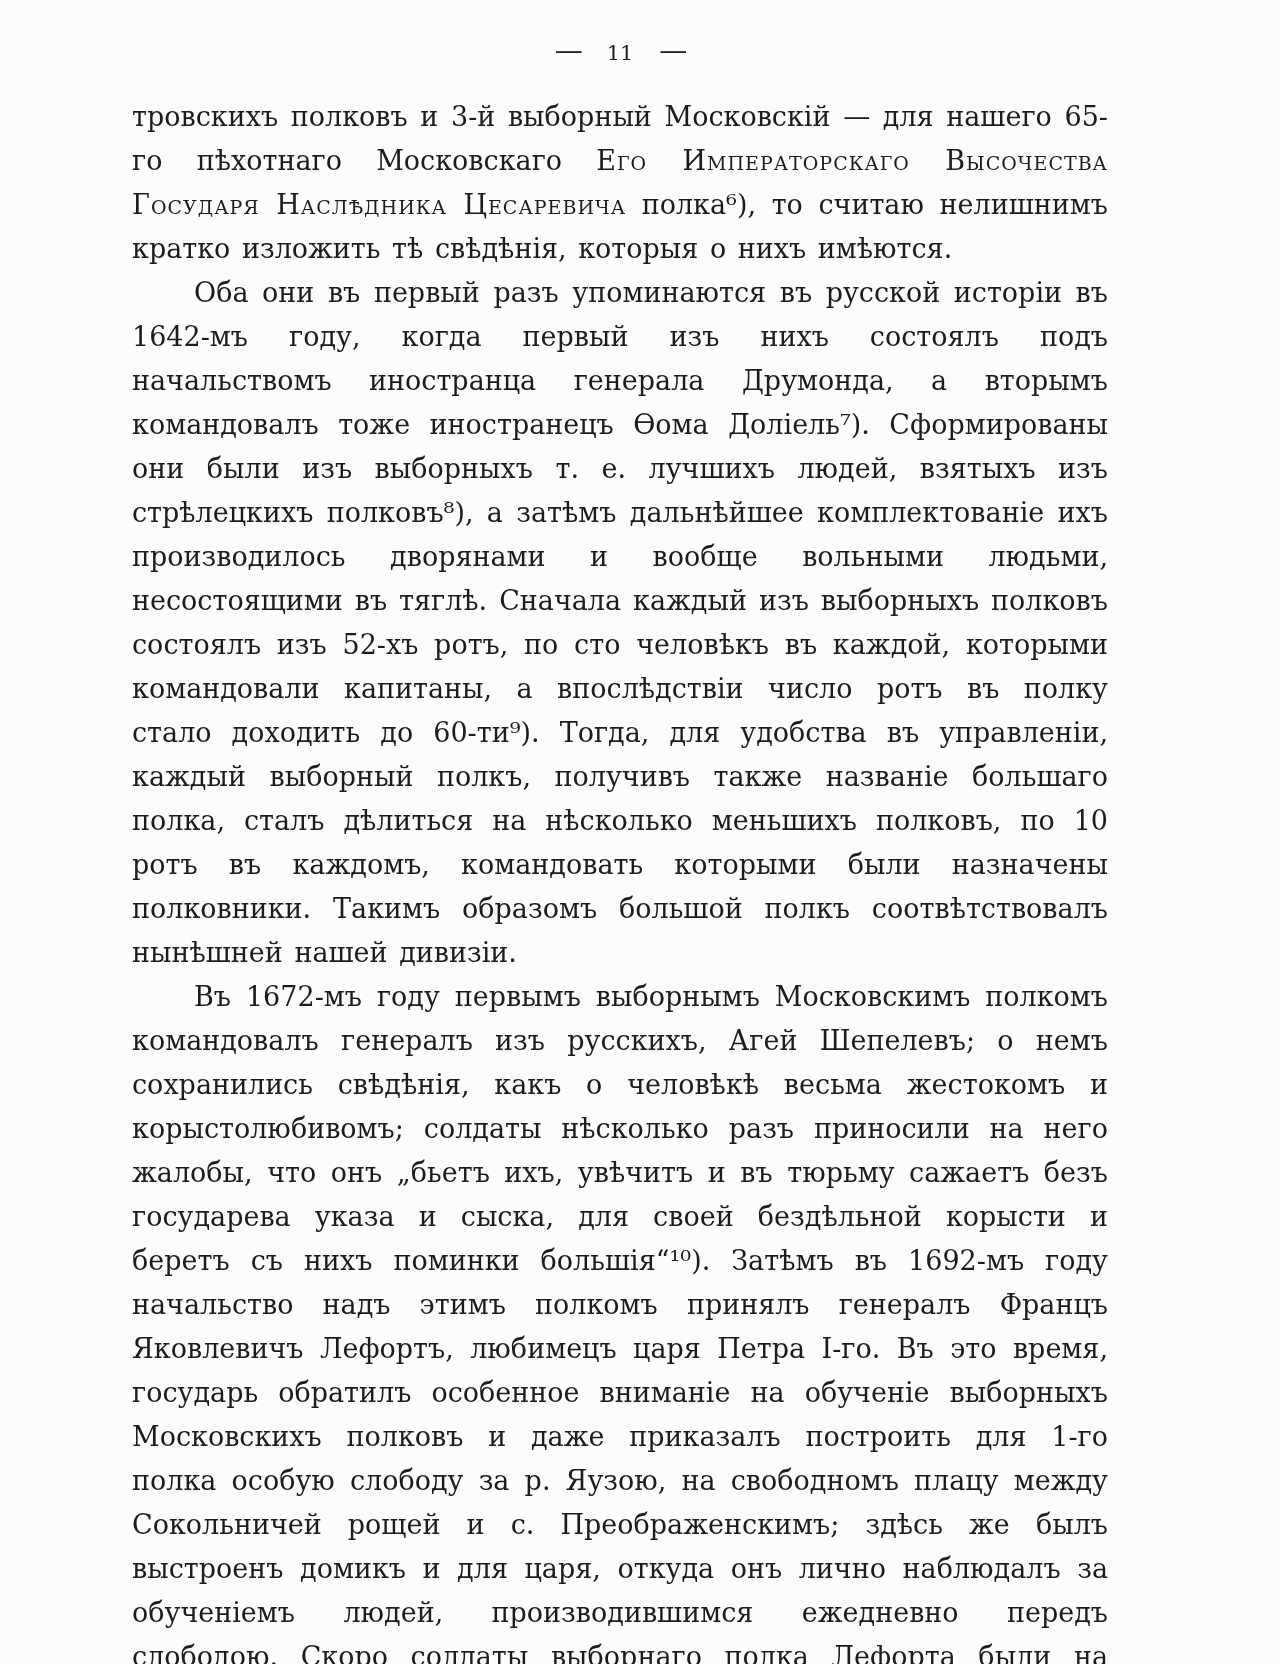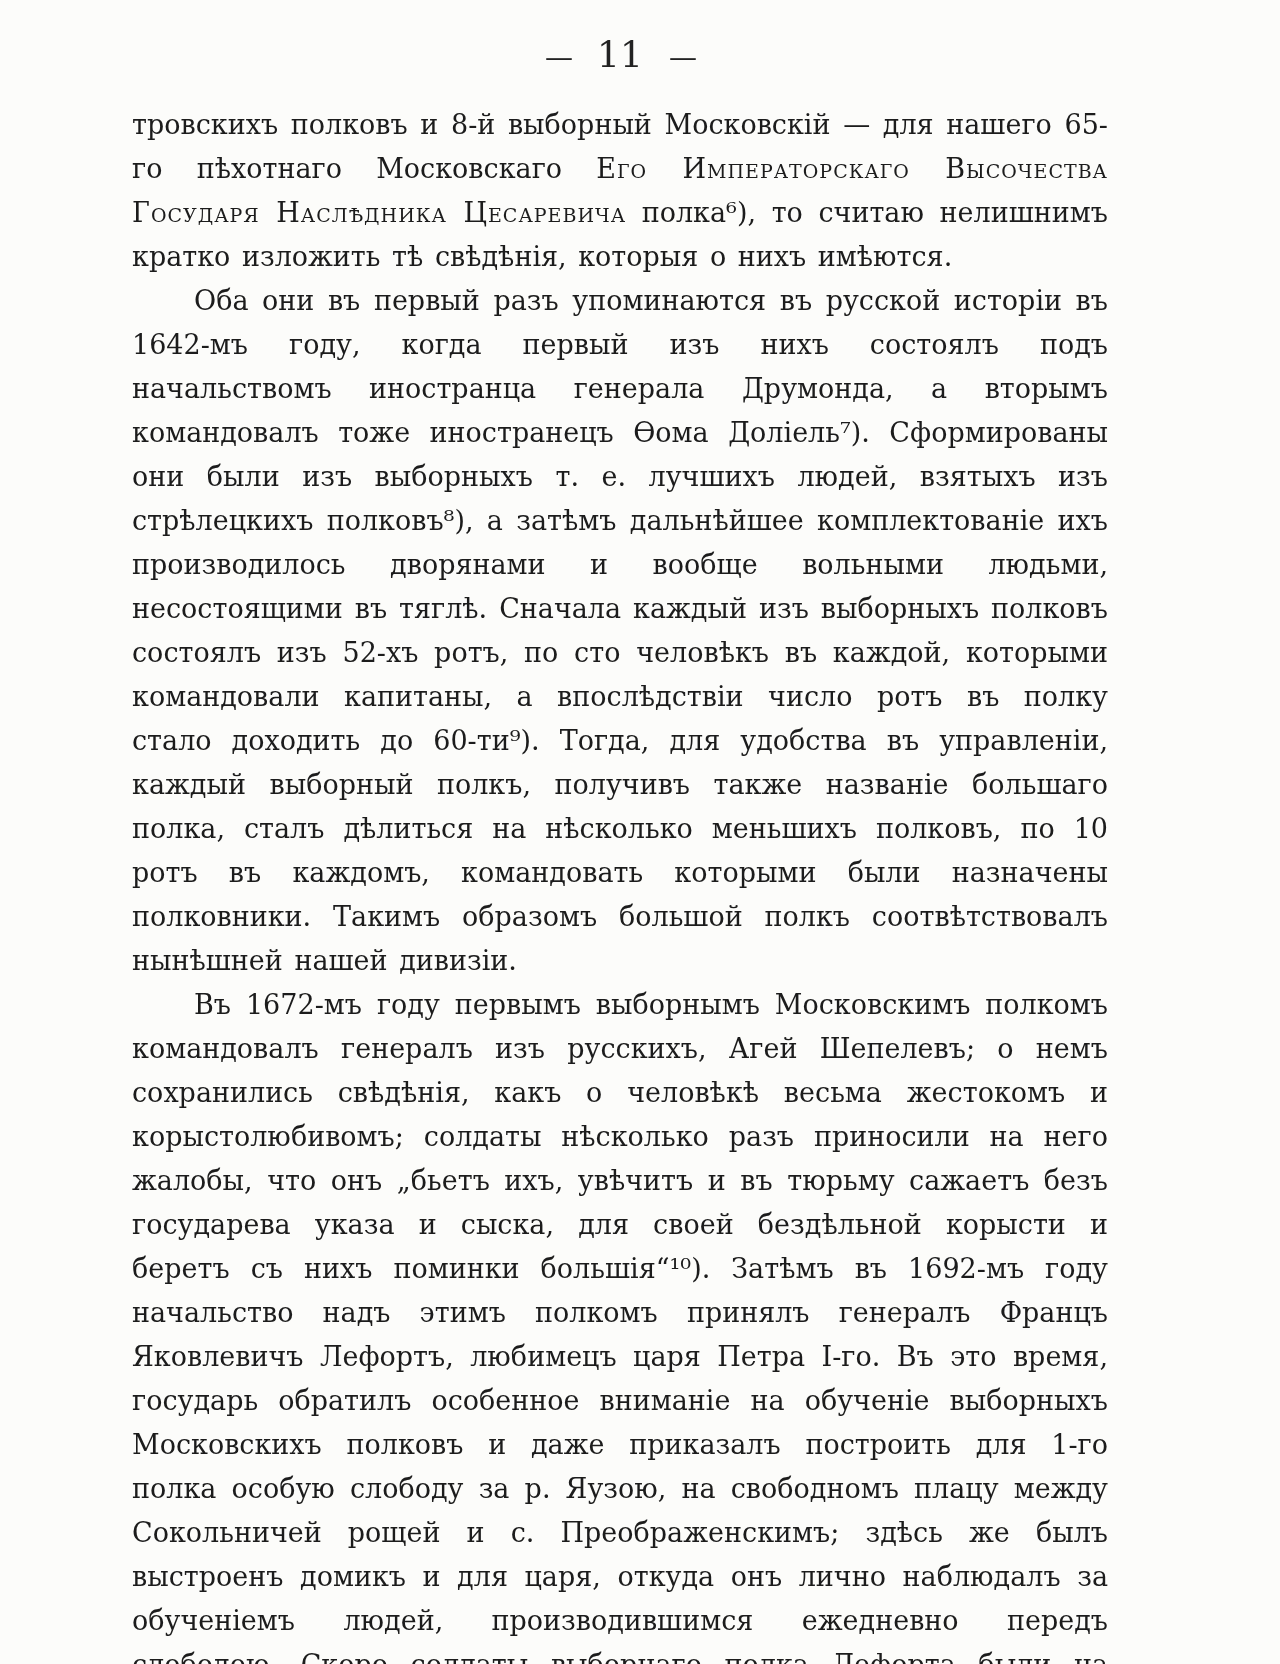--- a/index.html
+++ b/index.html
@@ -25,21 +25,21 @@
     align-items: baseline;
     gap: 26px;
     font-size: 28px;
     margin-bottom: 28px;
     color: #222;
   }
   .page-header .dash {
     letter-spacing: -2px;
   }
   .page-header .page-number {
-    font-size: 36px;
+    font-size: 21px;
   }
   .text-block {
     font-size: 27px;
     line-height: 44px;
     text-align: justify;
     word-spacing: 3px;
   }
   .para {
     margin: 0;
     text-indent: 62px;
@@ -59,21 +59,21 @@
 <div class="page">
 
   <div class="page-header">
     <span class="dash">—</span>
     <span class="page-number">11</span>
     <span class="dash">—</span>
   </div>
 
   <div class="text-block">
 
-    <p class="para no-indent"><span>тровскихъ полковъ и 8-й выборный Московскій — для нашего 65-го пѣхотнаго Московскаго </span><span class="smallcaps">Его Императорскаго Высочества Государя Наслѣдника Цесаревича</span><span> полка⁶), то считаю нелишнимъ кратко изложить тѣ свѣдѣнія, которыя о нихъ имѣются.</span></p>
+    <p class="para no-indent"><span>тровскихъ полковъ и 3-й выборный Московскій — для нашего 65-го пѣхотнаго Московскаго </span><span class="smallcaps">Его Императорскаго Высочества Государя Наслѣдника Цесаревича</span><span> полка⁶), то считаю нелишнимъ кратко изложить тѣ свѣдѣнія, которыя о нихъ имѣются.</span></p>
 
     <p class="para">Оба они въ первый разъ упоминаются въ русской исторіи въ 1642-мъ году, когда первый изъ нихъ состоялъ подъ начальствомъ иностранца генерала Друмонда, а вторымъ командовалъ тоже иностранецъ Ѳома Доліель⁷). Сформированы они были изъ выборныхъ т. е. лучшихъ людей, взятыхъ изъ стрѣлецкихъ полковъ⁸), а затѣмъ дальнѣйшее комплектованіе ихъ производилось дворянами и вообще вольными людьми, несостоящими въ тяглѣ. Сначала каждый изъ выборныхъ полковъ состоялъ изъ 52-хъ ротъ, по сто человѣкъ въ каждой, которыми командовали капитаны, а впослѣдствіи число ротъ въ полку стало доходить до 60-ти⁹). Тогда, для удобства въ управленіи, каждый выборный полкъ, получивъ также названіе большаго полка, сталъ дѣлиться на нѣсколько меньшихъ полковъ, по 10 ротъ въ каждомъ, командовать которыми были назначены полковники. Такимъ образомъ большой полкъ соотвѣтствовалъ нынѣшней нашей дивизіи.</p>
 
     <p class="para">Въ 1672-мъ году первымъ выборнымъ Московскимъ полкомъ командовалъ генералъ изъ русскихъ, Агей Шепелевъ; о немъ сохранились свѣдѣнія, какъ о человѣкѣ весьма жестокомъ и корыстолюбивомъ; солдаты нѣсколько разъ приносили на него жалобы, что онъ „бьетъ ихъ, увѣчитъ и въ тюрьму сажаетъ безъ государева указа и сыска, для своей бездѣльной корысти и беретъ съ нихъ поминки большія“¹⁰). Затѣмъ въ 1692-мъ году начальство надъ этимъ полкомъ принялъ генералъ Францъ Яковлевичъ Лефортъ, любимецъ царя Петра I-го. Въ это время, государь обратилъ особенное вниманіе на обученіе выборныхъ Московскихъ полковъ и даже приказалъ построить для 1-го полка особую слободу за р. Яузою, на свободномъ плацу между Сокольничей рощей и с. Преображенскимъ; здѣсь же былъ выстроенъ домикъ и для царя, откуда онъ лично наблюдалъ за обученіемъ людей, производившимся ежедневно передъ слободою. Скоро солдаты выборнаго полка Лефорта были на столько усовершенствованы въ военномъ образованіи, что съ ними стали даже производить маневры: въ русской арміи это было совершенно новое явленіе.</p>
 
   </div>
 
 </div>
 
 </body></html>

